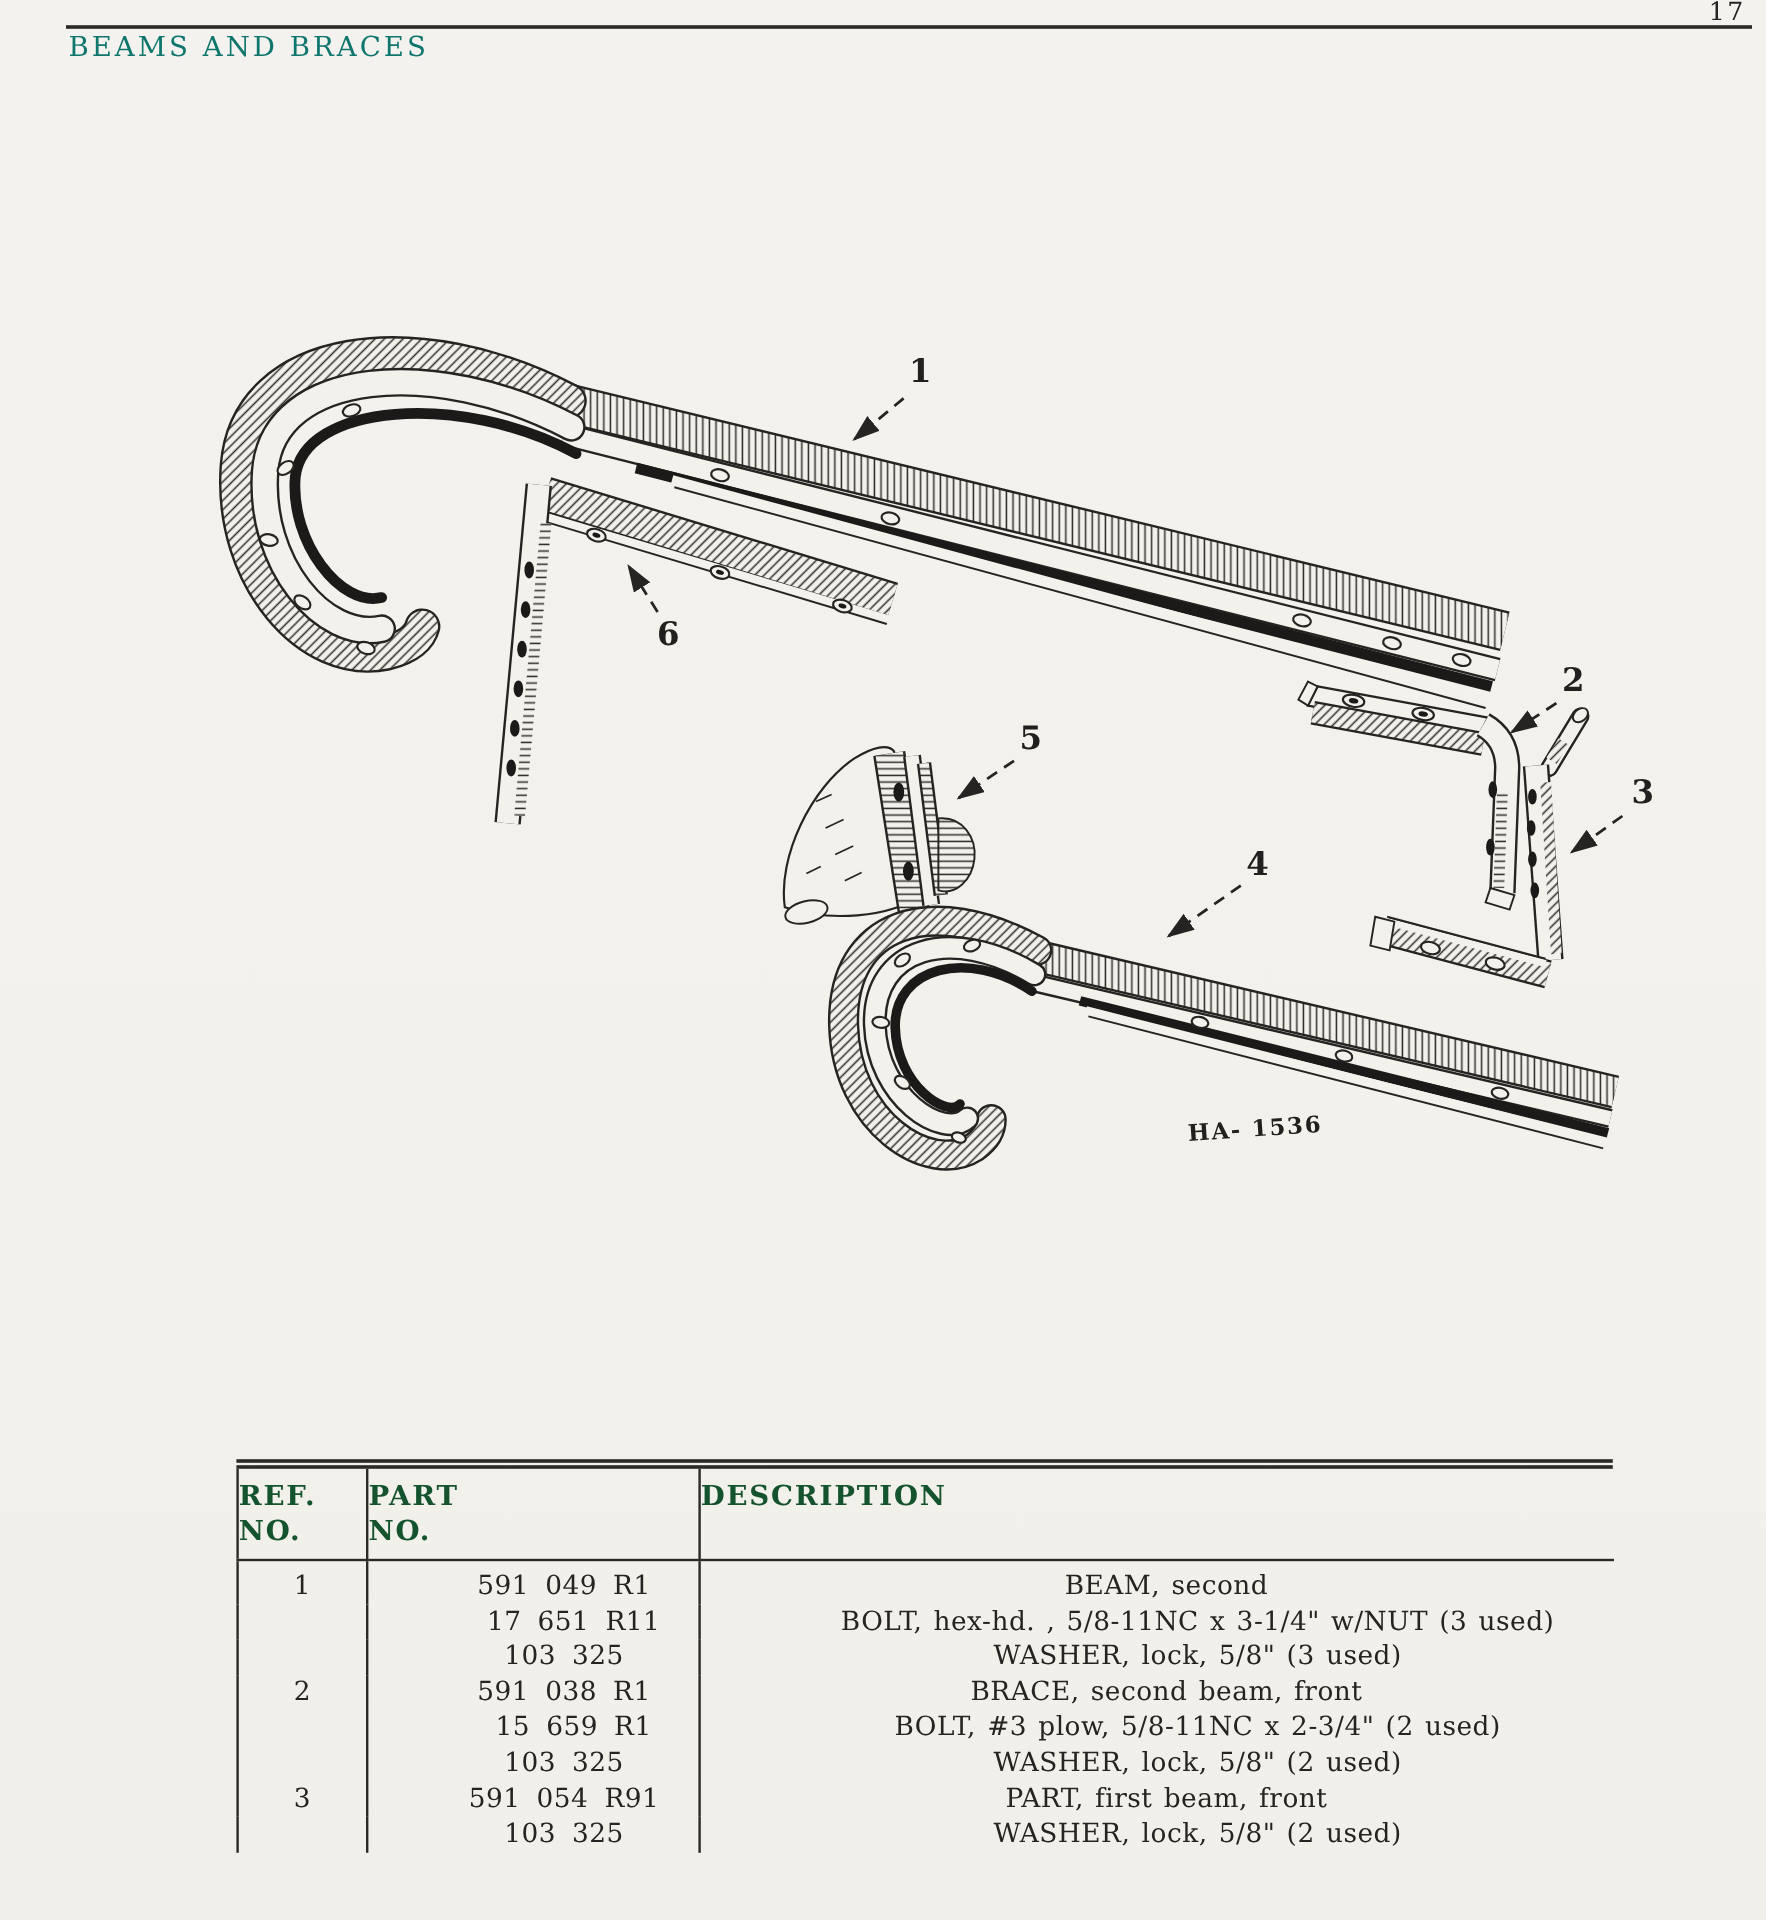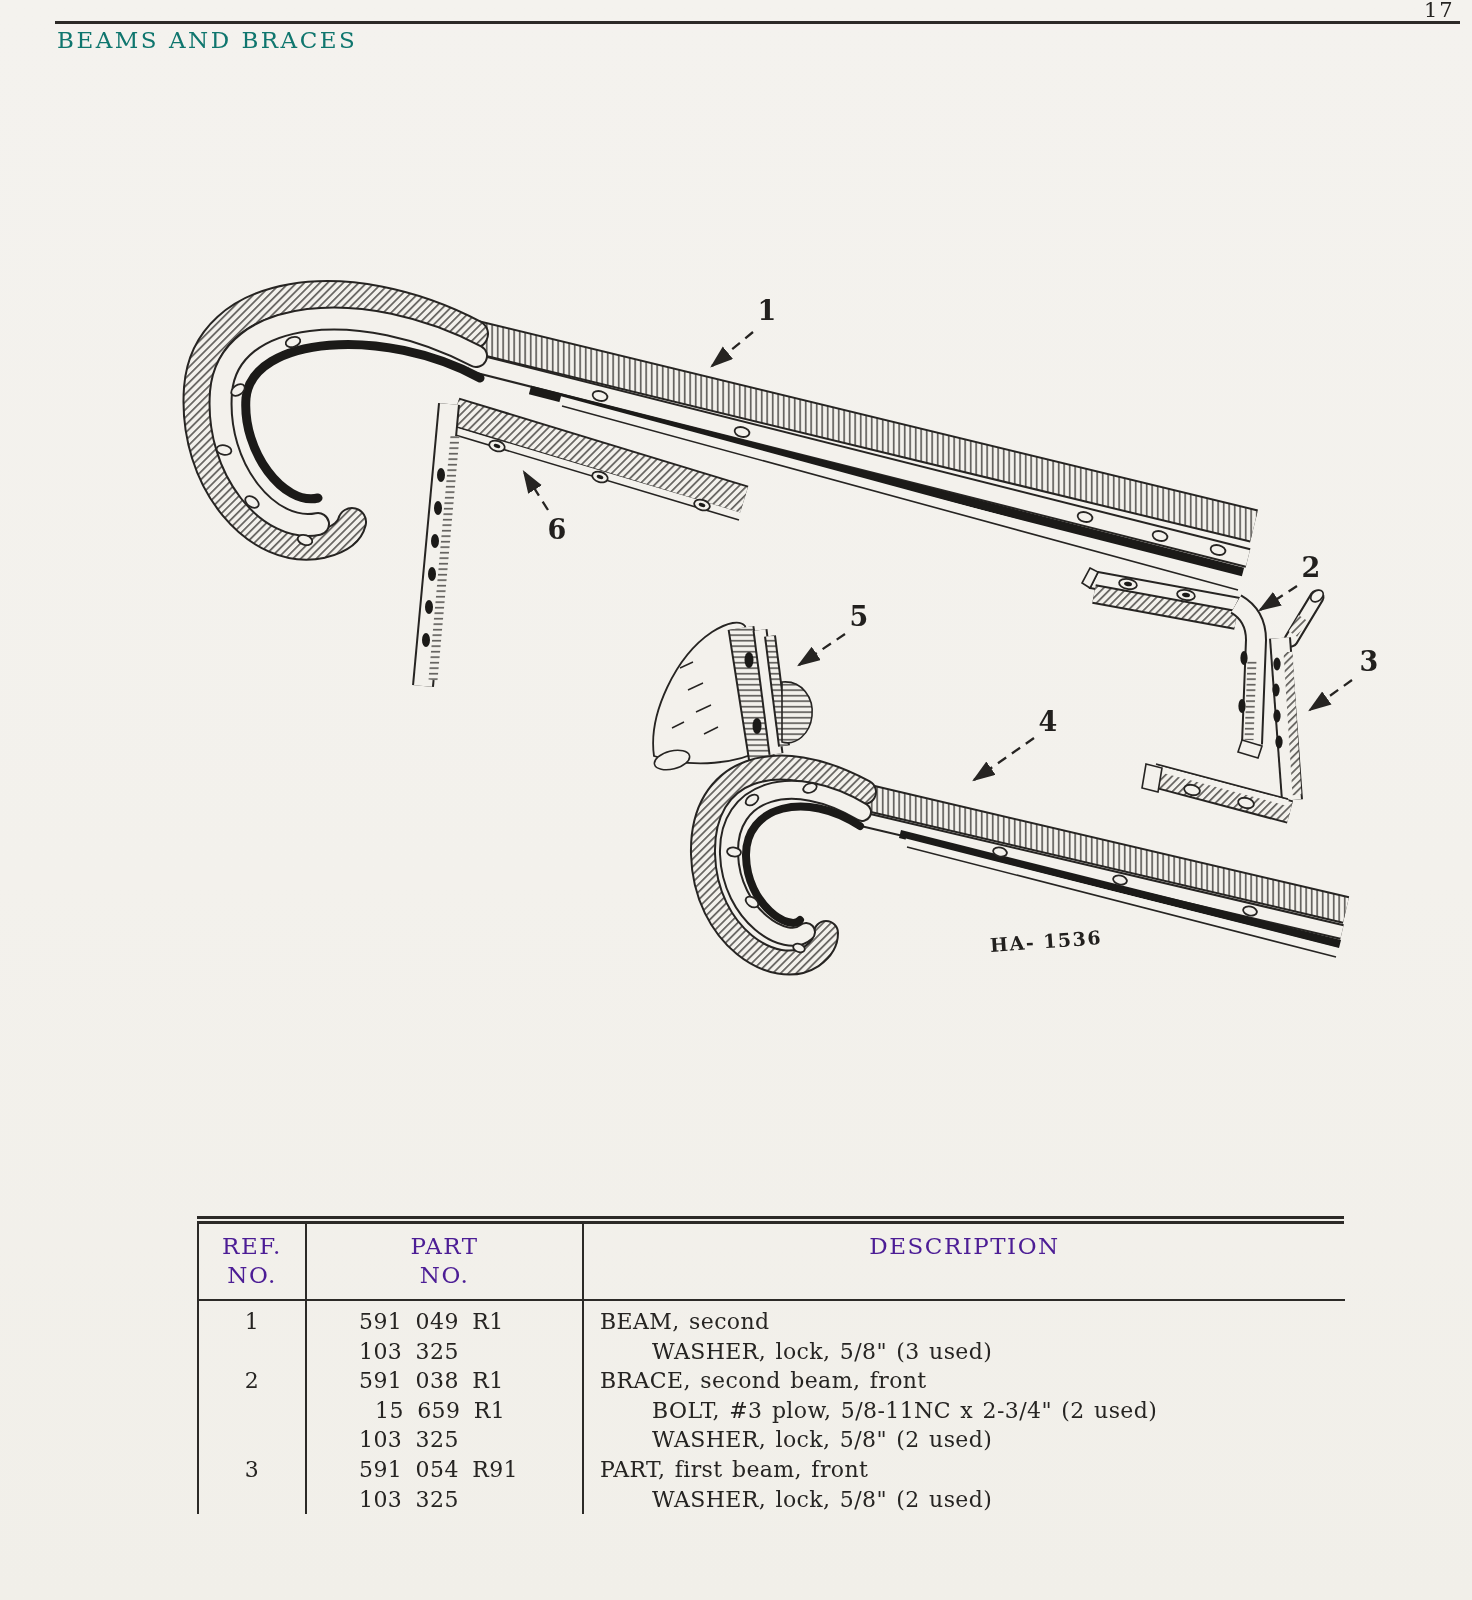--- a/index.html
+++ b/index.html
@@ -18,24 +18,24 @@
            font-weight:bold;font-size:27px;color:#22201e;}
   .fig-caption{position:absolute;transform:translate(-50%,-50%) rotate(-4deg);
            font-weight:bold;font-size:19px;letter-spacing:1.5px;color:#22201e;}
   .tablewrap{position:absolute;left:197px;top:1216px;width:1147px;
              border-top:8px double #2c2a27;}
   table.parts{border-collapse:collapse;table-layout:fixed;width:1147px;
               border-left:2px solid #2c2a27;}
   col.c1{width:108px;} col.c2{width:277px;} col.c3{width:762px;}
   th,td{font-weight:normal;vertical-align:top;}
   thead th{border-bottom:2.5px solid #2c2a27;padding:8px 0 9px;
-           font-size:23px;letter-spacing:1.5px;text-align:center;line-height:29px;color:#4c1d95;}
+           font-size:23px;letter-spacing:1.5px;text-align:left;line-height:29px;color:#14532d;font-weight:bold;}
   th.b-ref,td.c-ref{border-right:2px solid #2c2a27;}
   th.b-part,td.c-part{border-right:2px solid #2c2a27;}
-  tbody td{font-size:22px;line-height:27.6px;letter-spacing:0.4px;white-space:nowrap;overflow:hidden;}
+  tbody td{font-size:22px;line-height:27.6px;letter-spacing:0.4px;white-space:nowrap;overflow:hidden;text-align:center;}
   tbody tr.first td{padding-top:7px;}
   td.c-ref{text-align:center;}
   td.c-part{padding-left:52px;word-spacing:6px;}
   td.c-part.ind{padding-left:68px;}
   td.c-desc{padding-left:16px;word-spacing:2px;}
   td.c-desc.ind{padding-left:68px;}
 </style>
 </head>
 <body>
 
@@ -250,20 +250,25 @@
       </tr>
     </thead>
     <tbody>
       <tr class="first">
         <td class="c-ref">1</td>
         <td class="c-part">591 049 R1</td>
         <td class="c-desc">BEAM, second</td>
       </tr>
       <tr>
         <td class="c-ref"></td>
+        <td class="c-part ind">17 651 R11</td>
+        <td class="c-desc ind">BOLT, hex-hd. , 5/8-11NC x 3-1/4" w/NUT (3 used)</td>
+      </tr>
+      <tr>
+        <td class="c-ref"></td>
         <td class="c-part">103 325</td>
         <td class="c-desc ind">WASHER, lock, 5/8" (3 used)</td>
       </tr>
       <tr>
         <td class="c-ref">2</td>
         <td class="c-part">591 038 R1</td>
         <td class="c-desc">BRACE, second beam, front</td>
       </tr>
       <tr>
         <td class="c-ref"></td>

